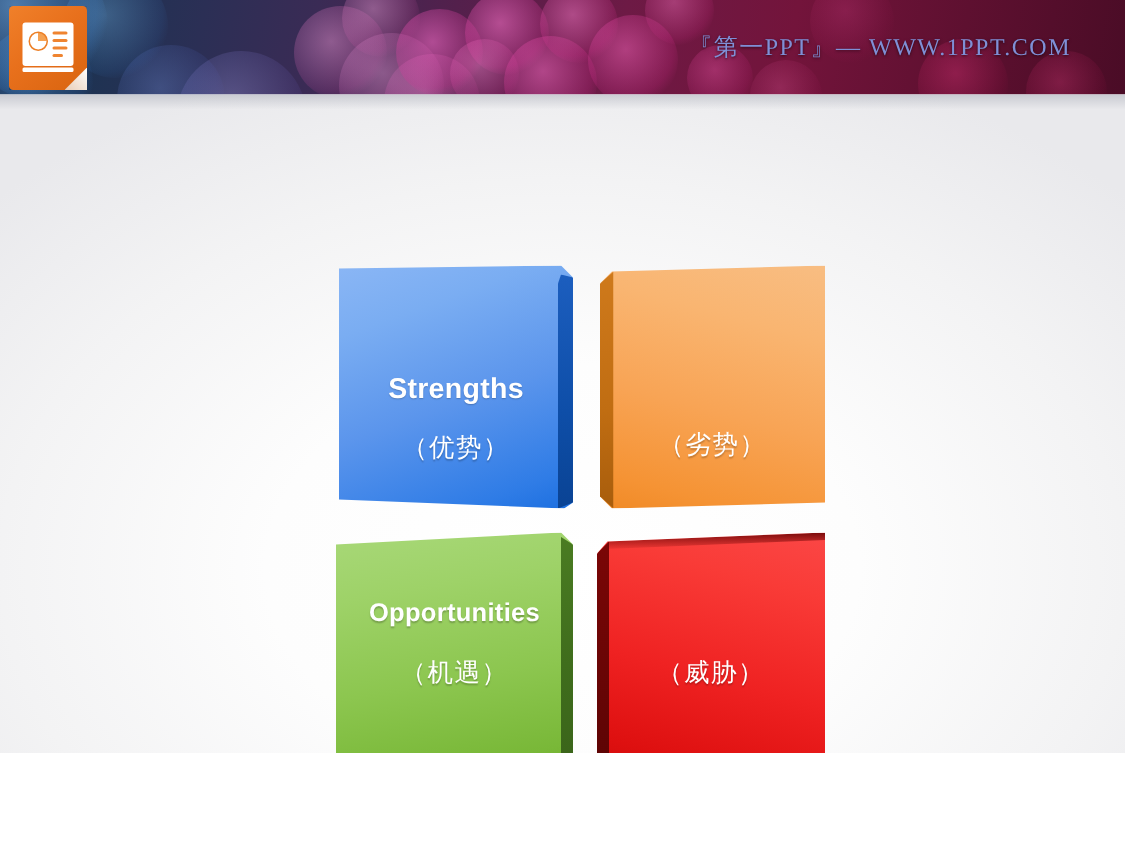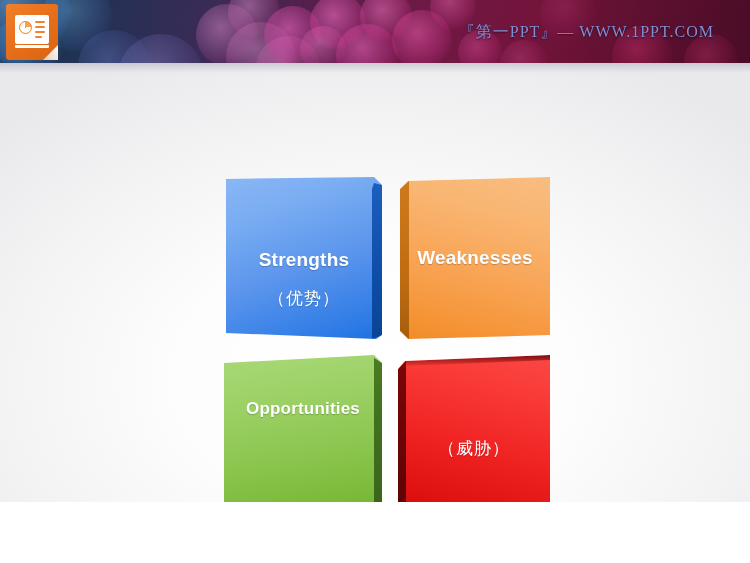--- a/index.html
+++ b/index.html
@@ -313,26 +313,27 @@
   <div id="stage">
 
     <div class="quad" id="q-strengths">
       <span class="edge"></span>
       <div class="eng">Strengths</div>
       <div class="cn">（优势）</div>
     </div>
 
     <div class="quad" id="q-weaknesses">
       <span class="edge"></span>
-      <div class="eng">Weaknesses</div>
+      <div class="cn">（劣势）</div>
     </div>
 
     <div class="quad" id="q-opportunities">
       <span class="edge"></span>
       <div class="eng">Opportunities</div>
+      <div class="cn">（机遇）</div>
     </div>
 
     <div class="quad" id="q-threats">
       <span class="edge"></span>
       <span class="edge-top"></span>
       <div class="cn">（威胁）</div>
     </div>
 
   </div>
 

